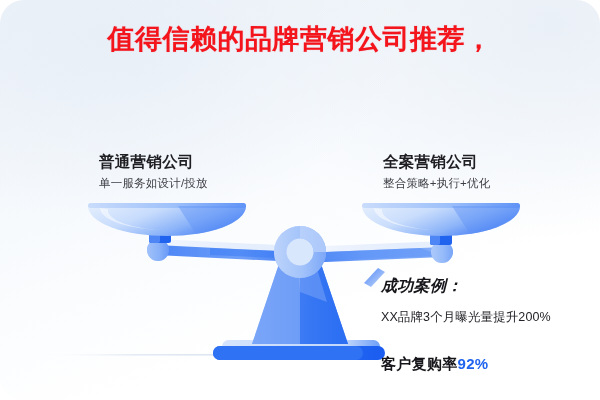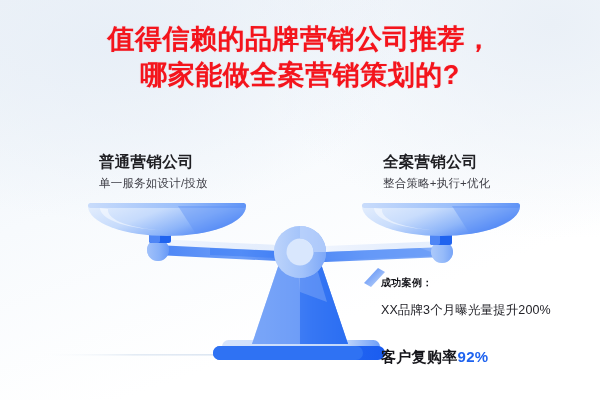--- a/index.html
+++ b/index.html
@@ -15,20 +15,21 @@
 
   #poster {
     position: relative;
     width: 600px;
     height: 400px;
     background:
       radial-gradient(ellipse 420px 260px at 18% 10%, #e8eff7 0%, rgba(235,242,249,0) 70%),
       radial-gradient(ellipse 420px 300px at 92% 6%, #eaf0f7 0%, rgba(238,244,250,0) 72%),
       linear-gradient(160deg, #edf2f8 0%, #f7fafd 38%, #ffffff 72%, #ffffff 100%);
     overflow: hidden;
+    border-radius: 24px;
   }
 
   
   .headline {
     position: absolute;
     top: 22px;
     left: 0;
     width: 600px;
     text-align: center;
     line-height: 1.32;
@@ -80,24 +81,25 @@
   
   #result-block {
     position: absolute;
     left: 381px;
     top: 276px;
     width: 215px;
   }
   .result-heading {
     display: block;
     color: #15151a;
-    font-size: 10px;
+    font-size: 16px;
     font-weight: bold;
     letter-spacing: 0.3px;
     white-space: nowrap;
+    font-style: italic;
   }
   .result-detail {
     display: block;
     margin-top: 12px;
     color: #232329;
     font-size: 12.5px;
     letter-spacing: 0.1px;
     white-space: nowrap;
   }
   .result-kpi {
@@ -114,21 +116,20 @@
     font-weight: bold;
   }
 </style>
 </head>
 <body>
 
 <div id="poster">
 
   <div class="headline">
     <span class="headline-line">值得信赖的品牌营销公司推荐，</span>
-    <span class="headline-line">哪家能做全案营销策划的?</span>
   </div>
 
   <svg id="scale-svg" viewBox="0 0 600 400">
     <defs>
       <linearGradient id="panLeftGrad" x1="0" y1="0" x2="1" y2="0.5">
         <stop offset="0%" stop-color="#e4eefd"></stop>
         <stop offset="42%" stop-color="#c6dbfc"></stop>
         <stop offset="74%" stop-color="#8cb4f9"></stop>
         <stop offset="100%" stop-color="#4f86f5"></stop>
       </linearGradient>

